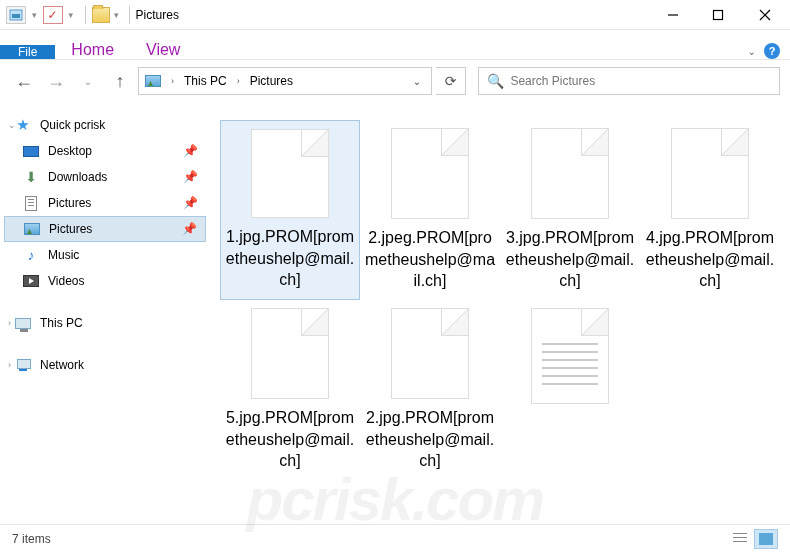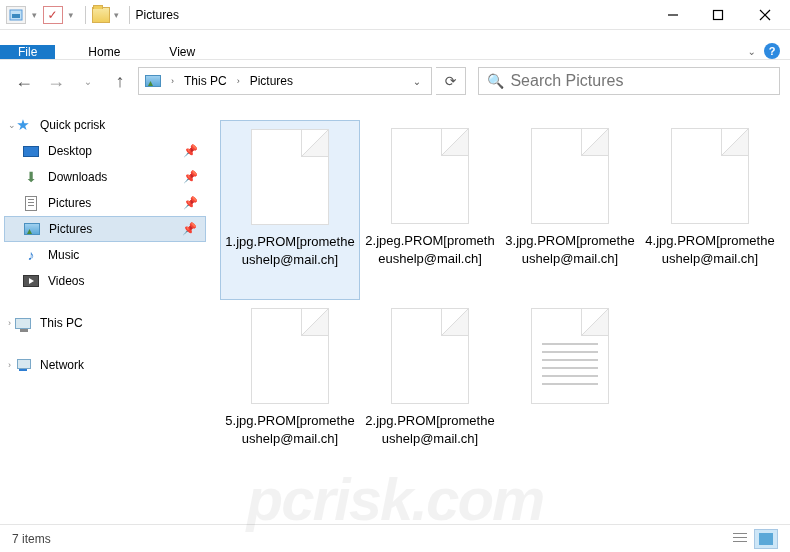--- a/index.html
+++ b/index.html
@@ -15,42 +15,42 @@
 .title-text { font-size: 12px; color:#000; }
 .title-spacer { flex:1; }
 .win-btns { display:flex; }
 .win-btn { width:45px; height:30px; display:flex; align-items:center; justify-content:center; font-size:13px; font-family:Arial; }
 .win-btn.close { width:50px; }
 .win-btn svg { pointer-events:none;}
 
 
 .ribbon { height: 30px; display:flex; align-items:flex-end; border-bottom:1px solid #e5e5e5;}
 .file-tab { background:#1979ca; color:#fff; padding: 0 18px; display:flex; align-items:center; font-size:12px;}
-.tab { padding:0 16px; display:flex; align-items:center; font-size:12px; color:#000000;margin-left:17px;}
+.tab { padding:0 16px; display:flex; align-items:center; font-size:16px; color:#a21caf;}
 .ribbon-spacer{flex:1;}
 .ribbon-right{display:flex; align-items:center; padding:0 10px; gap:8px;}
 .chev-down{font-size:10px; color:#666;}
 .help-ico{ width:16px; height:16px; border-radius:50%; background:#2d8ae0; color:#fff; font-size:11px; display:flex; align-items:center; justify-content:center; font-weight:bold;}
 
 
 .navbar { height:42px; display:flex; align-items:center; padding: 4px 10px; gap:4px; }
 .nav-arrow { width:28px; height:28px; display:flex; align-items:center; justify-content:center; font-size:18px; color:#999;}
 .nav-arrow.enabled{color:#555;}
 .nav-up{width:28px;height:28px;display:flex;align-items:center;justify-content:center;font-size:18px;color:#555;}
 .addr-box { flex:1; max-width:316px; height:28px; border:1px solid #ccc; display:flex; align-items:center; padding:0 4px; gap:4px;}
 .addr-ico{width:20px; display:flex; align-items:center; justify-content:center;}
 .pic-ico-sm{width:16px;height:12px;background:linear-gradient(#9ed0f0,#5ba8d8);border:1px solid #4a90c0;position:relative;}
 .pic-ico-sm:after{content:"";position:absolute;bottom:0;left:2px;width:5px;height:5px;background:#4c8c3a;clip-path:polygon(50% 0,100% 100%,0 100%);}
 .addr-seg{font-size:12px; color:#000; padding:0 2px;}
 .addr-chev{font-size:9px;color:#555;padding:0 4px;}
 .addr-spacer{flex:1;}
 .addr-drop{width:20px;text-align:center;color:#555;font-size:10px;}
 .refresh-btn{width:30px;height:28px;border:1px solid #ccc;border-left:none;display:flex;align-items:center;justify-content:center;font-size:14px;color:#555;margin-right:8px;}
 .search-box{flex:1;height:28px;border:1px solid #ccc;display:flex;align-items:center;padding:0 8px;}
-.search-box input{border:none;outline:none;flex:1;font-size:16px;color:#888;}
+.search-box input{border:none;outline:none;flex:1;font-size:12px;color:#888;}
 .search-ico{font-size:14px;color:#5a9bd8;margin-right:6px;}
 
 
 .main{display:flex;height:422px;}
 .sidebar{width:210px;padding:10px 4px;overflow:hidden;}
 .side-group{margin-bottom:16px;}
 .side-item{display:flex;align-items:center;height:26px;padding:0 8px 0 18px;font-size:12px;color:#000;gap:8px;position:relative;}
 .side-item.top{font-size:12px;padding-left:10px;}
 .side-item.sel{background:#d8e6f2;border:1px solid #a8c8e4;}
 .side-item .expand{position:absolute;left:4px;font-size:9px;color:#888;}
@@ -70,21 +70,21 @@
 .net-ico:before{content:"";position:absolute;width:12px;height:8px;background:#d8e8f0;border:1px solid #7aa8c8;top:0;left:2px;}
 .net-ico:after{content:"";position:absolute;bottom:0;left:4px;width:8px;height:2px;background:#2d7dd2;}
 
 
 .content{flex:1;padding:18px 10px;display:flex;flex-wrap:wrap;align-content:flex-start;gap-row:12px;}
 .file-item{width:140px;height:180px;display:flex;flex-direction:column;align-items:center;padding:8px 4px;text-align:center;}
 .file-item.sel{background:#e5f0fb;border:1px solid #a8c8e4;}
 .file-thumb{width:78px;height:96px;background:#fff;border:1px solid #ddd;position:relative;margin-bottom:8px;}
 .file-thumb:before{content:"";position:absolute;top:0;right:0;width:26px;height:26px;background:linear-gradient(135deg,transparent 48%,#ddd 50%,#f5f5f5 52%);border-left:1px solid #ddd;border-bottom:1px solid #ddd;}
 .file-thumb.txt:after{content:"";position:absolute;top:34px;left:10px;right:10px;height:2px;background:#ccc;box-shadow:0 8px 0 #ccc,0 16px 0 #ccc,0 24px 0 #ccc,0 32px 0 #ccc,0 40px 0 #ccc;}
-.file-name{font-size:13px;line-height:1.35;word-break:break-all;}
+.file-name{font-size:16px;line-height:1.35;word-break:break-all;}
 
 
 .statusbar{height:28px;border-top:1px solid #e5e5e5;display:flex;align-items:center;padding:0 12px;font-size:12px;color:#444;}
 .statusbar .spacer{flex:1;}
 .view-toggle{display:flex;gap:2px;}
 .vt{width:24px;height:20px;border:1px solid transparent;display:flex;align-items:center;justify-content:center;}
 .vt.sel{background:#cde6f7;border-color:#a8c8e4;}
 .vt-list{background-image:repeating-linear-gradient(#888 0,#888 1px,transparent 1px,transparent 4px);width:14px;height:12px;}
 .vt-icons{width:14px;height:12px;background:#5ba8d8;}
 

